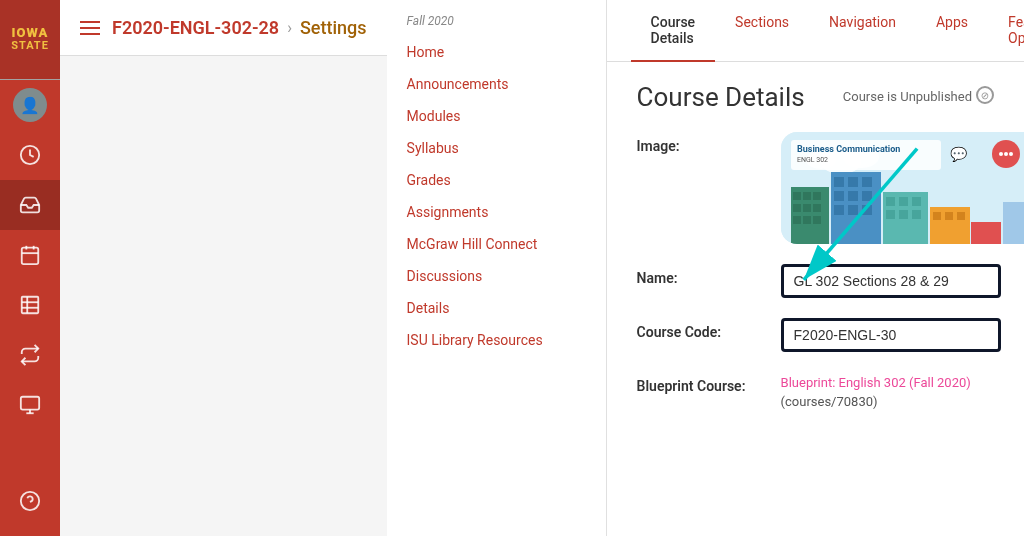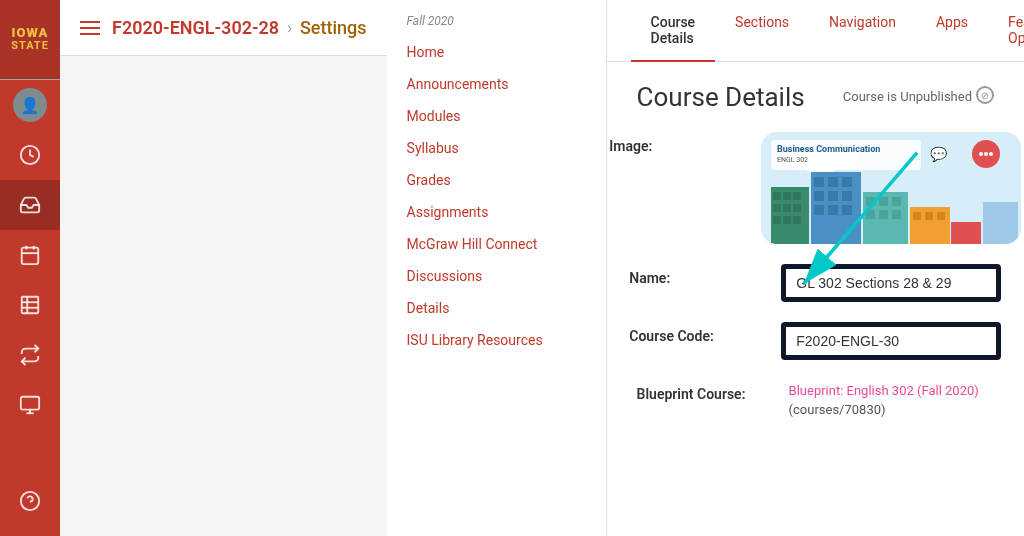--- a/index.html
+++ b/index.html
@@ -210,36 +210,35 @@
       justify-content: center;
       font-size: 10px;
       color: #999;
     }
 
     
     .form-row {
       display: flex;
       align-items: flex-start;
       margin-bottom: 20px;
-      gap: 32px;
-      justify-content: center;
+      gap: 24px;
     }
     .form-label {
       width: 120px;
       font-size: 14px;
       font-weight: 600;
       color: #333;
       padding-top: 6px;
       flex-shrink: 0;
     }
     .form-value {
       flex: 1;
     }
     .text-input {
-      border: 5px solid #0f172a;
+      border: 3px solid #0f172a;
       border-radius: 4px;
       padding: 6px 10px;
       font-size: 14px;
       color: #333;
       width: 220px;
       outline: none;
     }
 
     
     .course-image-container {

